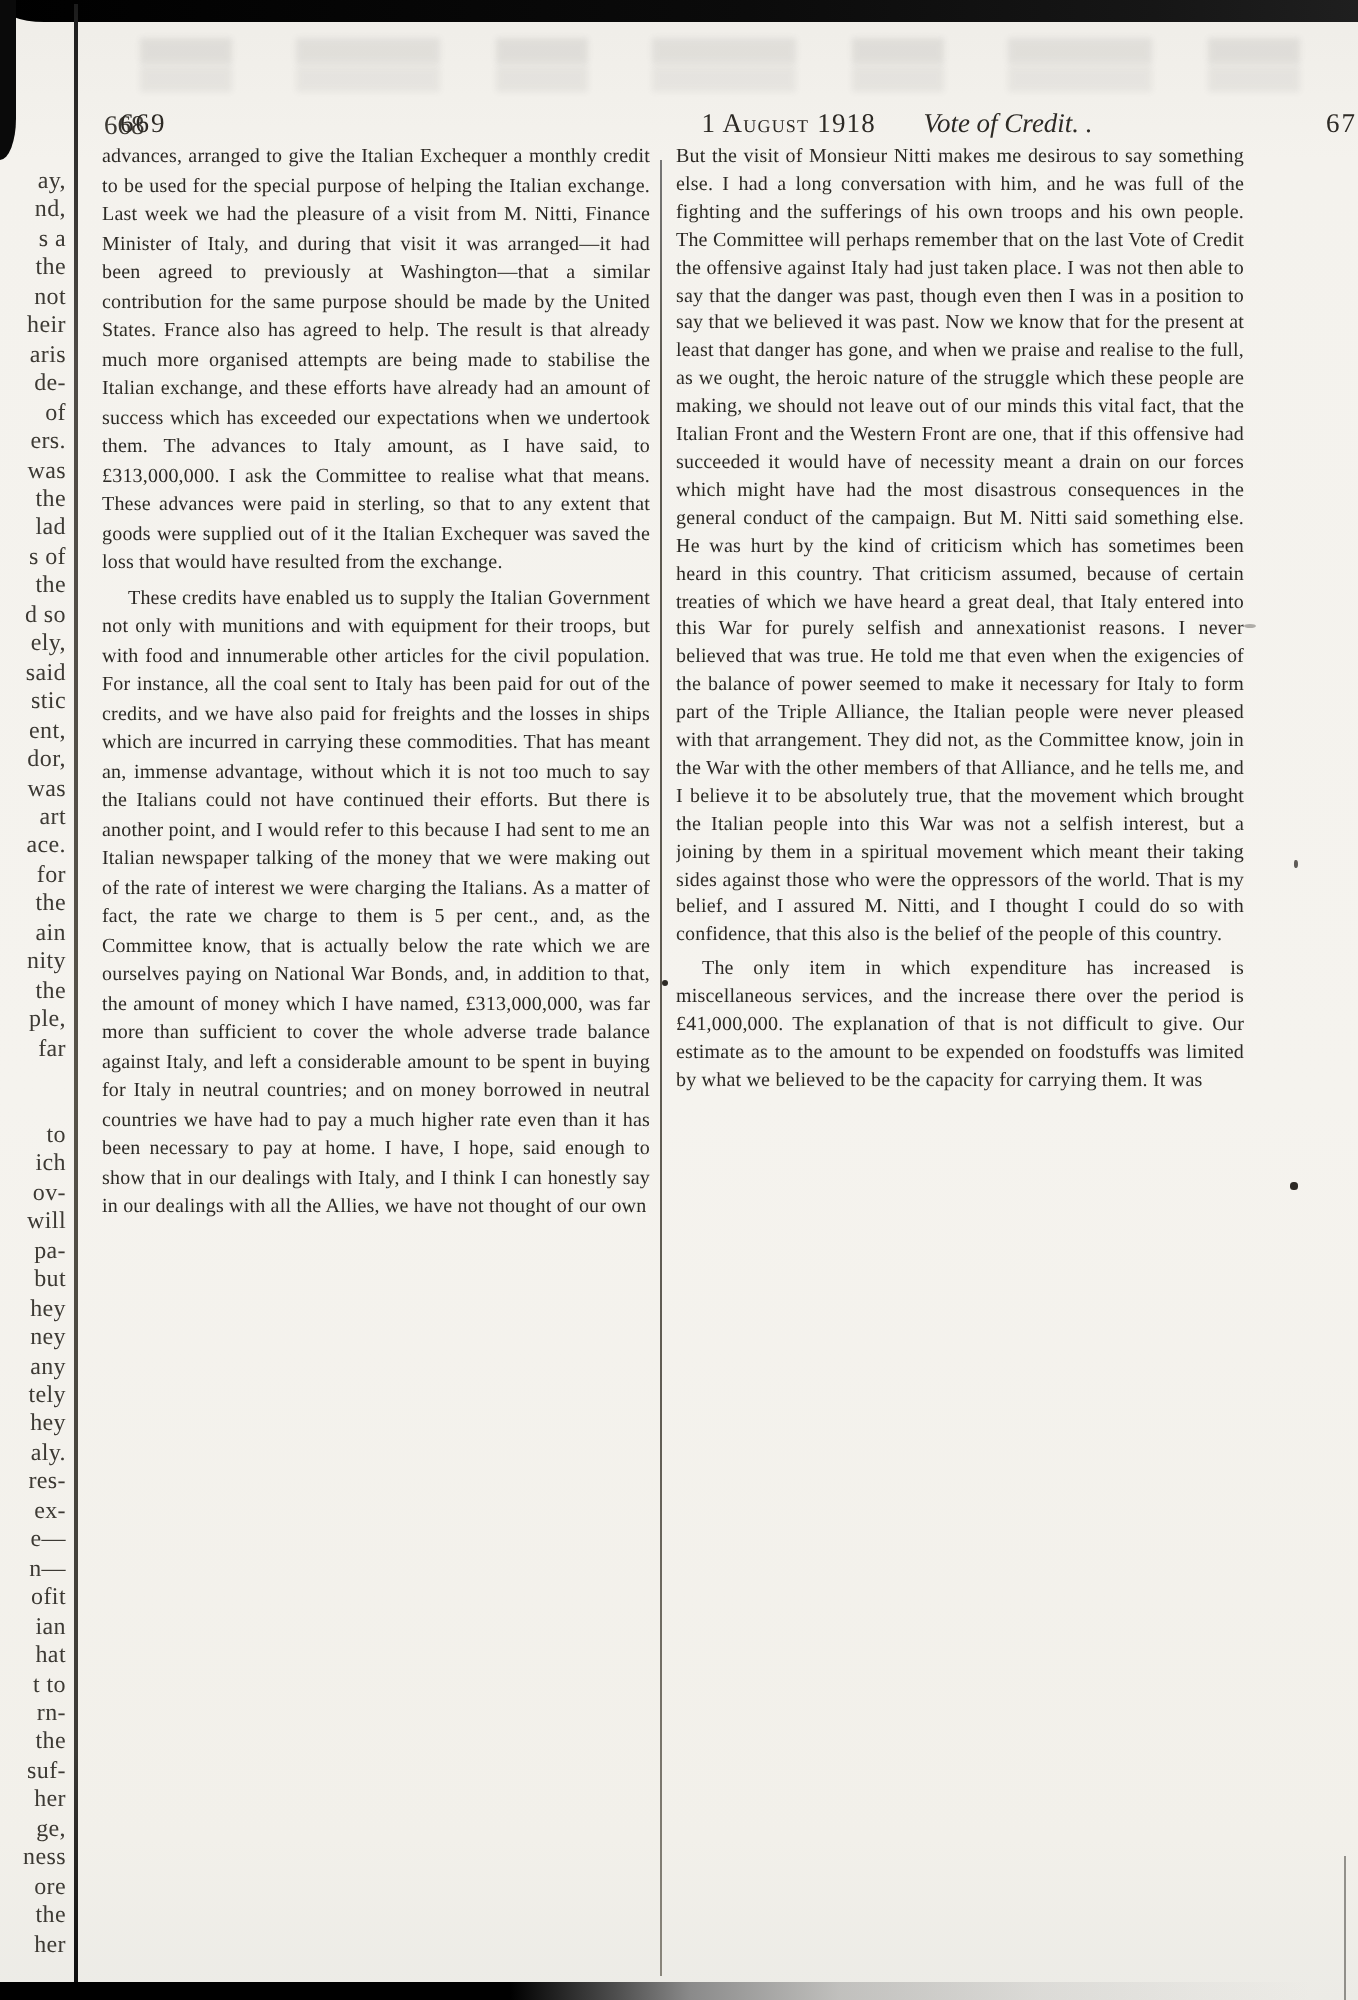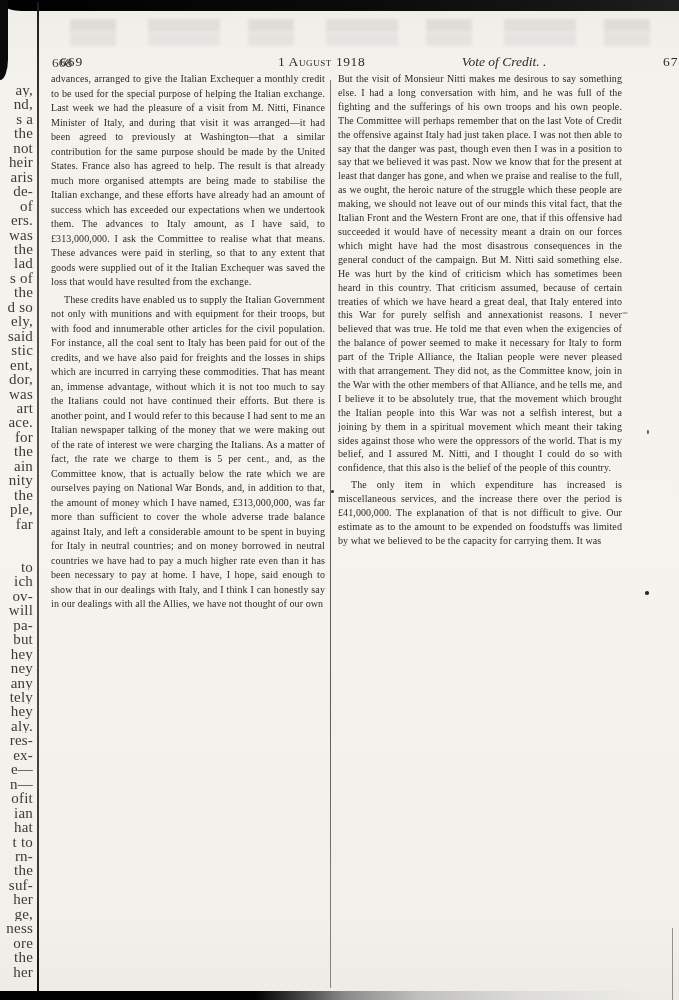--- a/index.html
+++ b/index.html
@@ -25,29 +25,29 @@
   .bottom-edge{position:absolute;bottom:0;left:0;width:100%;height:9px;
     background:linear-gradient(90deg,#000 0,#000 255px,#222 278px,#4e4e4e 308px,#8a8a8a 345px,rgba(140,140,140,.45) 420px,rgba(170,170,170,.25) 520px,rgba(190,190,190,.12) 600px,transparent 655px);}
   .right-edge{position:absolute;right:6px;top:928px;width:1.5px;height:72px;background:rgba(70,68,62,.55);}
   .speck{position:absolute;background:#2d2a25;border-radius:50%;}
   .speck.s1{left:331px;top:490px;width:3px;height:3px;}
   .speck.s2{left:645px;top:591px;width:3.5px;height:3.5px;}
   .speck.s3{left:647px;top:430px;width:2px;height:4px;border-radius:40% 60% 60% 40%;opacity:.75;}
   .speck.s4{left:622px;top:312px;width:6px;height:2px;border-radius:50%;opacity:.35;}
   
   .fragments{position:absolute;left:0;top:83px;width:33px;text-align:right;
-    font-size:15px;line-height:14.45px;color:#3d3a34;letter-spacing:.2px;}
+    font-size:12px;line-height:14.45px;color:#3d3a34;letter-spacing:.2px;}
   .fragments .frag{white-space:nowrap;overflow:hidden;}
   .adj-num{position:absolute;left:8px;top:55px;font-size:13.5px;color:#3d3a34;margin-left:44px;}
   
   .header{position:absolute;left:46px;top:54px;width:616px;height:20px;font-size:13.5px;}
   .header span{position:absolute;white-space:nowrap;}
   .h-num-left{left:14px;letter-spacing:1px;text-align:center;}
   .h-title-left{left:58px;width:200px;text-align:center;font-style:italic;}
-  .h-date{left:232px;width:160px;text-align:left;font-variant:small-caps;letter-spacing:.6px;}
+  .h-date{left:232px;width:160px;text-align:right;font-variant:small-caps;letter-spacing:.6px;}
   .h-title-right{left:378px;width:160px;text-align:center;font-style:italic;}
   .h-num-right{left:580px;letter-spacing:1px;margin-left:37px;}
   
   .col{position:absolute;top:72px;height:882px;overflow:hidden;text-align:justify;
     font-size:10px;letter-spacing:.1px;}
   .col p{margin:0 0 3px 0;text-indent:1.3em;}
   .col p:first-child{text-indent:0;}
   .col-left{left:51px;width:274px;line-height:14.5px;}
   .col-right{left:338px;width:284px;line-height:13.9px;}
 </style>

